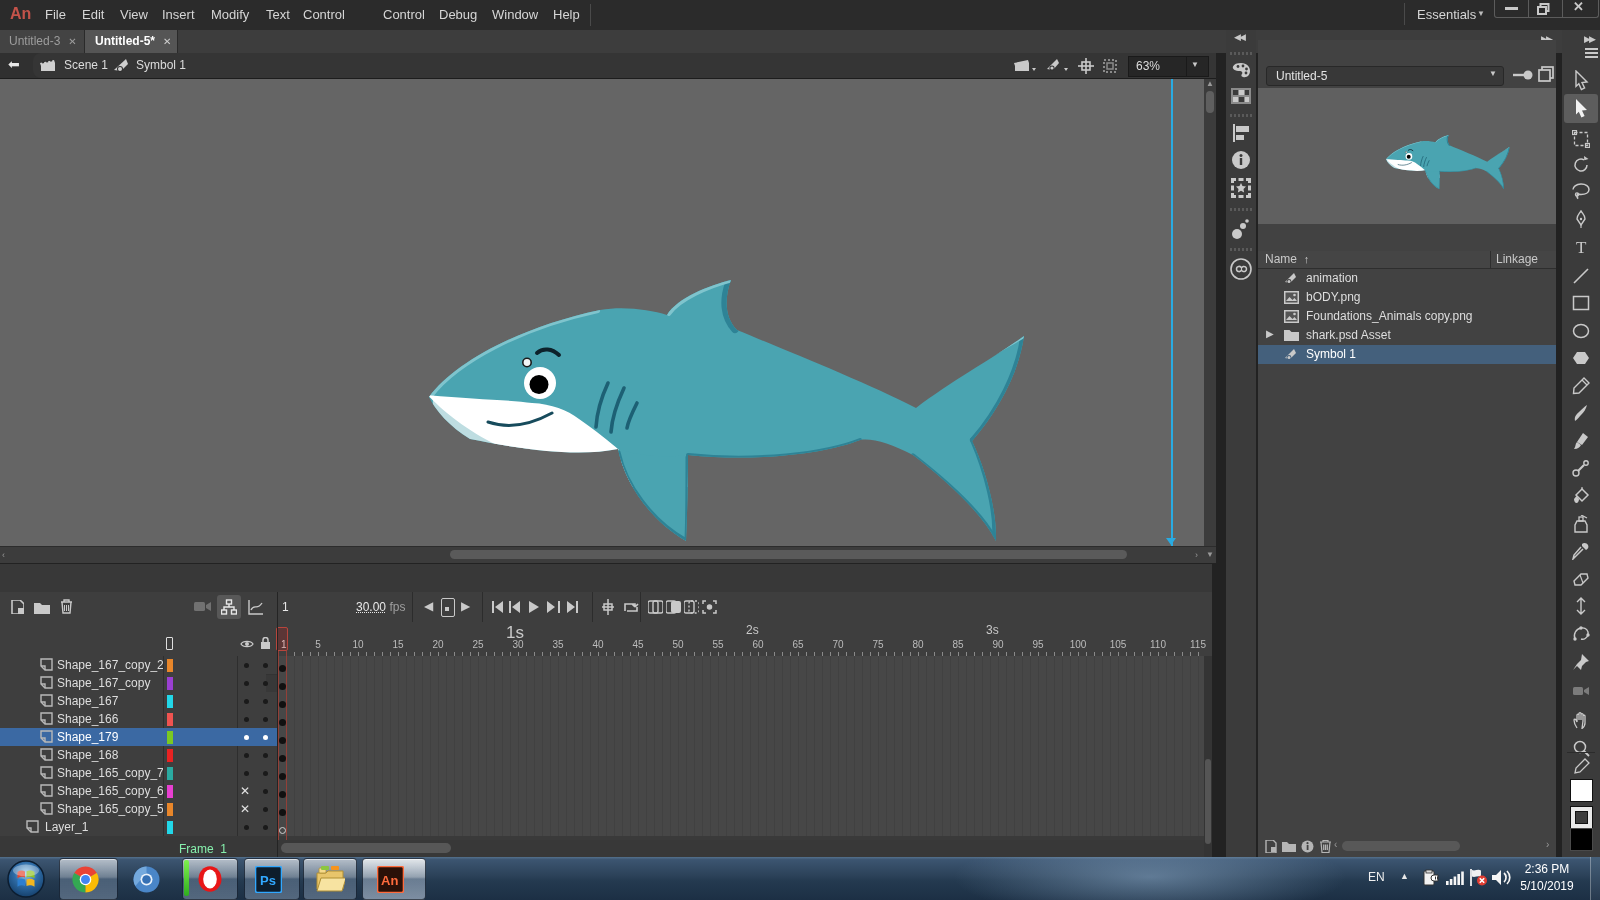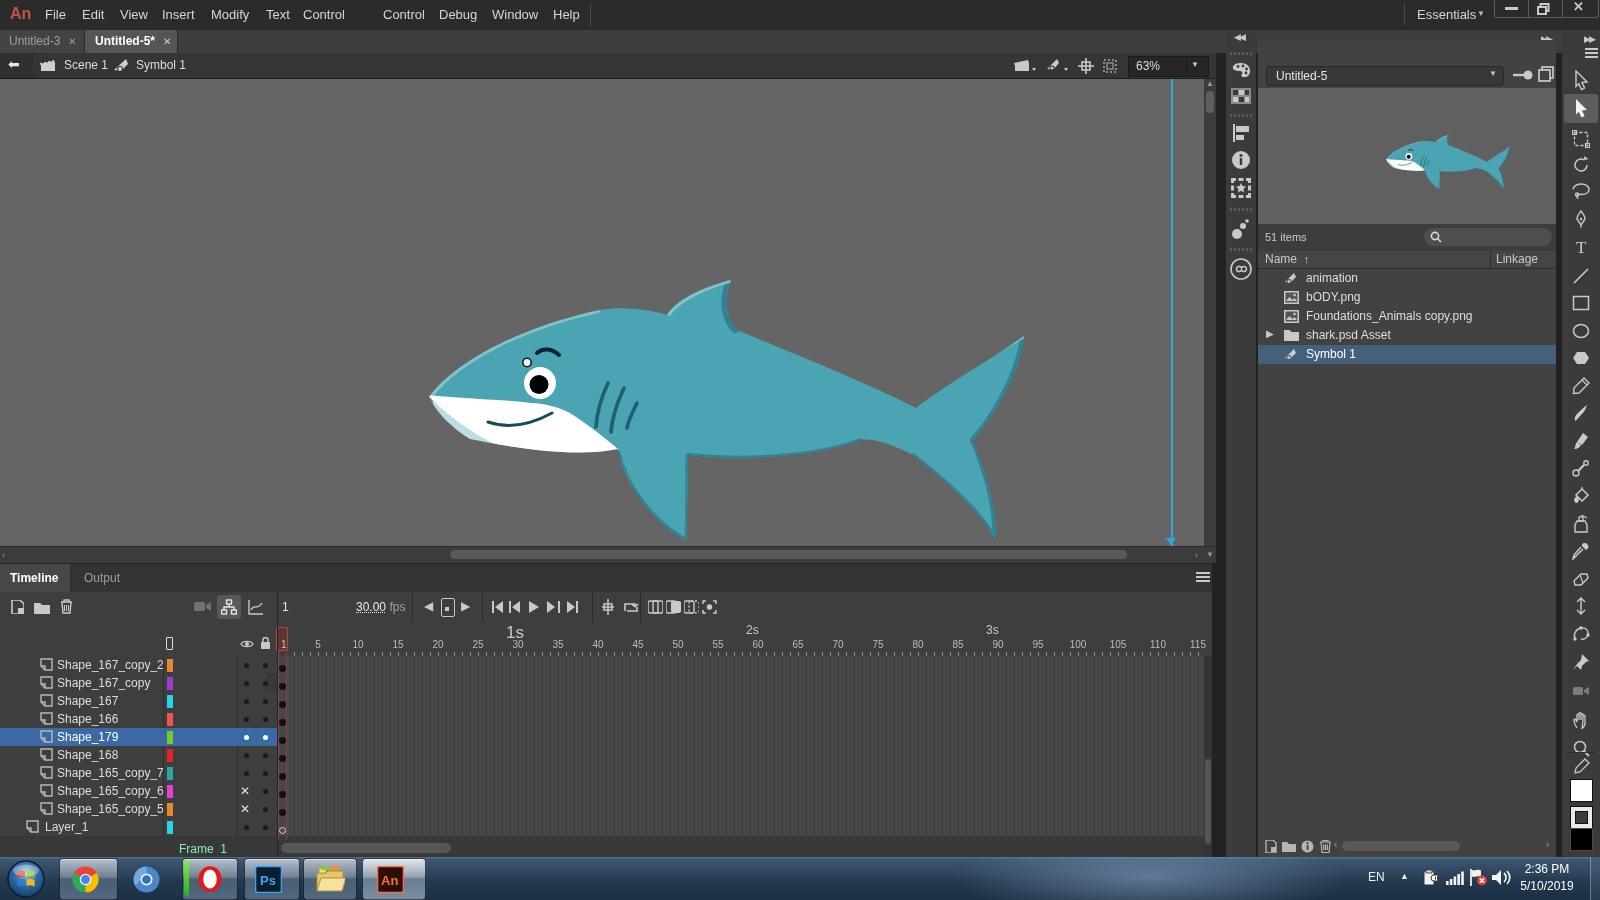--- a/index.html
+++ b/index.html
@@ -185,29 +185,20 @@
 
 <div class="abs" style="left:0;top:546px;width:1216px;height:16px;background:#3c3c3c;border-top:1px solid #2c2c2c;">
   <span class="abs" style="left:2px;top:3px;color:#999;font-size:9px;">‹</span>
   <div class="abs" style="left:450px;top:3px;width:677px;height:9px;background:#5a5a5a;border-radius:5px;"></div>
   <span class="abs" style="left:1195px;top:3px;color:#999;font-size:9px;">›</span>
       <span class="abs" style="left:1206px;top:3px;color:#999;font-size:8px;">▼</span>
 </div>
 
 <div class="abs" id="timeline" style="left:0;top:564px;width:1212px;height:293px;background:#383838;overflow:hidden;">
 
-  <div class="abs" style="left:0;top:0;width:1212px;height:28px;background:#333333;">
-    <div class="abs" style="left:0;top:0;width:70px;height:28px;background:#474747;color:#fff;font-size:12px;font-weight:bold;line-height:28px;"><span style="margin-left:10px;">Timeline</span></div>
-    <span class="abs" style="left:84px;top:0;color:#9d9d9d;font-size:12px;line-height:28px;">Output</span>
-    <div class="abs" style="left:1196px;top:8px;width:14px;">
-      <div style="height:2px;background:#c9c9c9;margin-bottom:2px;"></div>
-          <div style="height:2px;background:#c9c9c9;margin-bottom:2px;"></div>
-          <div style="height:2px;background:#c9c9c9;"></div>
-    </div>
-  </div>
 
   <div class="abs" style="left:0;top:28px;width:1212px;height:30px;background:#3e3e3e;">
     <svg class="abs" style="left:10px;top:8px;" width="14" height="14" viewBox="0 0 14 14">
           <path d="M2 0 h8 l4 4 v10 h-12 z" fill="none" stroke="#c9c9c9" stroke-width="1.6"></path>
           <path d="M8 8 h6 v6 h-6 z" fill="#c9c9c9"></path>
         </svg>
     <svg class="abs" style="left:34px;top:9px;" width="16" height="13" viewBox="0 0 16 13">
           <path d="M0 2 h6 l2 2 h8 v9 h-16 z" fill="#c9c9c9"></path>
         </svg>
     <svg class="abs" style="left:60px;top:7px;" width="13" height="15" viewBox="0 0 13 15">
@@ -560,29 +551,20 @@
         <rect x="4" y="1" width="11" height="11" fill="none" stroke="#c9c9c9" stroke-width="1.7"></rect>
         <rect x="1" y="4" width="11" height="11" fill="#424242" stroke="#c9c9c9" stroke-width="1.7"></rect>
       </svg>
 
   <div class="abs" style="left:0;top:48px;width:298px;height:136px;background:#606060;overflow:hidden;">
     <svg class="abs" style="left:127px;top:45px;" width="128" height="60" viewBox="0 0 615 285">
       <use href="#shark"></use>
     </svg>
   </div>
 
-  <div class="abs" style="left:0;top:184px;width:298px;height:27px;background:#3d3d3d;">
-    <span class="abs" style="left:7px;top:0;line-height:27px;color:#c9c9c9;font-size:11px;">51 items</span>
-    <div class="abs" style="left:166px;top:4px;width:128px;height:18px;background:#4e4e4e;border-radius:9px;">
-      <svg class="abs" style="left:6px;top:3px;" width="12" height="12" viewBox="0 0 12 12">
-            <circle cx="5" cy="5" r="3.6" fill="none" stroke="#dadada" stroke-width="1.6"></circle>
-            <line x1="8" y1="8" x2="11" y2="11" stroke="#dadada" stroke-width="1.6"></line>
-          </svg>
-    </div>
-  </div>
 
   <div class="abs" style="left:0;top:211px;width:298px;height:17px;background:#454545;border-bottom:1px solid #2e2e2e;">
     <span class="abs" style="left:7px;top:0;line-height:17px;color:#c9c9c9;font-size:12px;">Name&nbsp;&nbsp;<span style="font-size:11px;">↑</span></span>
     <div class="abs" style="left:232px;top:0;width:1px;height:17px;background:#2e2e2e;"></div>
     <span class="abs" style="left:238px;top:0;line-height:17px;color:#c9c9c9;font-size:12px;">Linkage</span>
   </div>
 
   <div id="librows" class="abs" style="left:0;top:229px;width:298px;height:96px;">
         <div class="abs" style="left:0;top:0px;width:298px;height:19px;background:#424242;">
           <svg class="abs" style="left:26px;top:3px;" width="15" height="13" viewBox="0 0 15 13">

